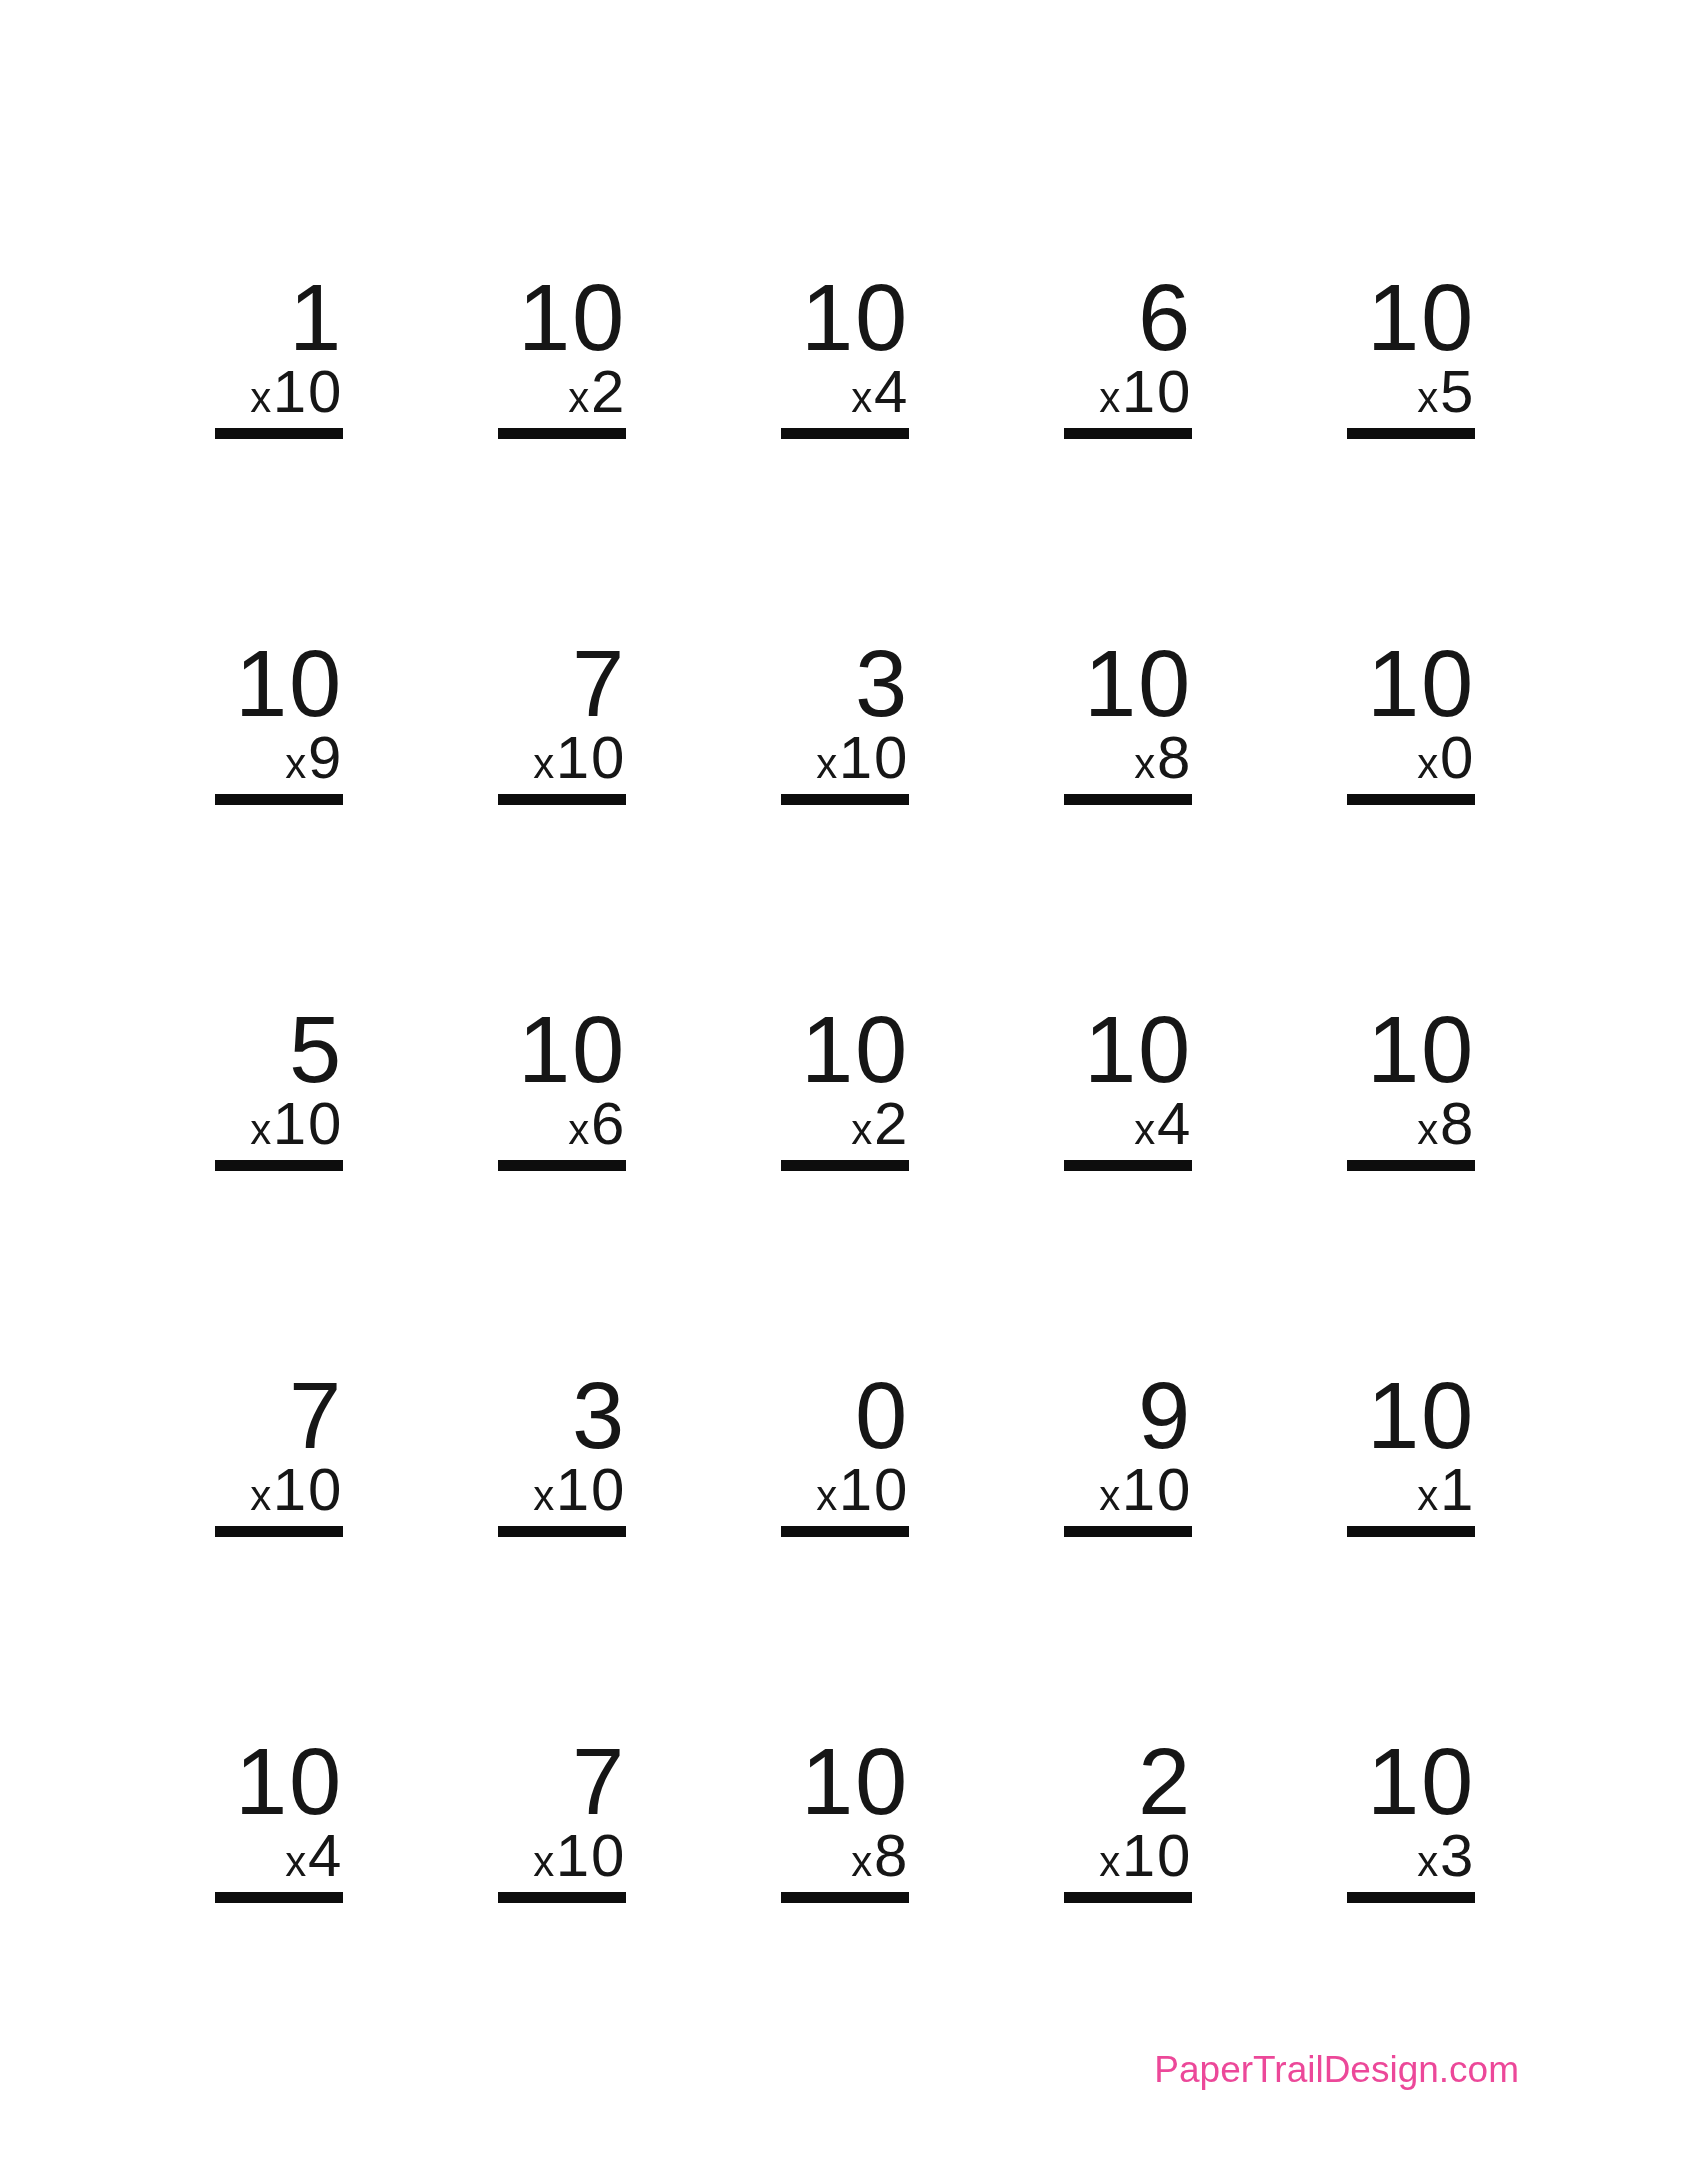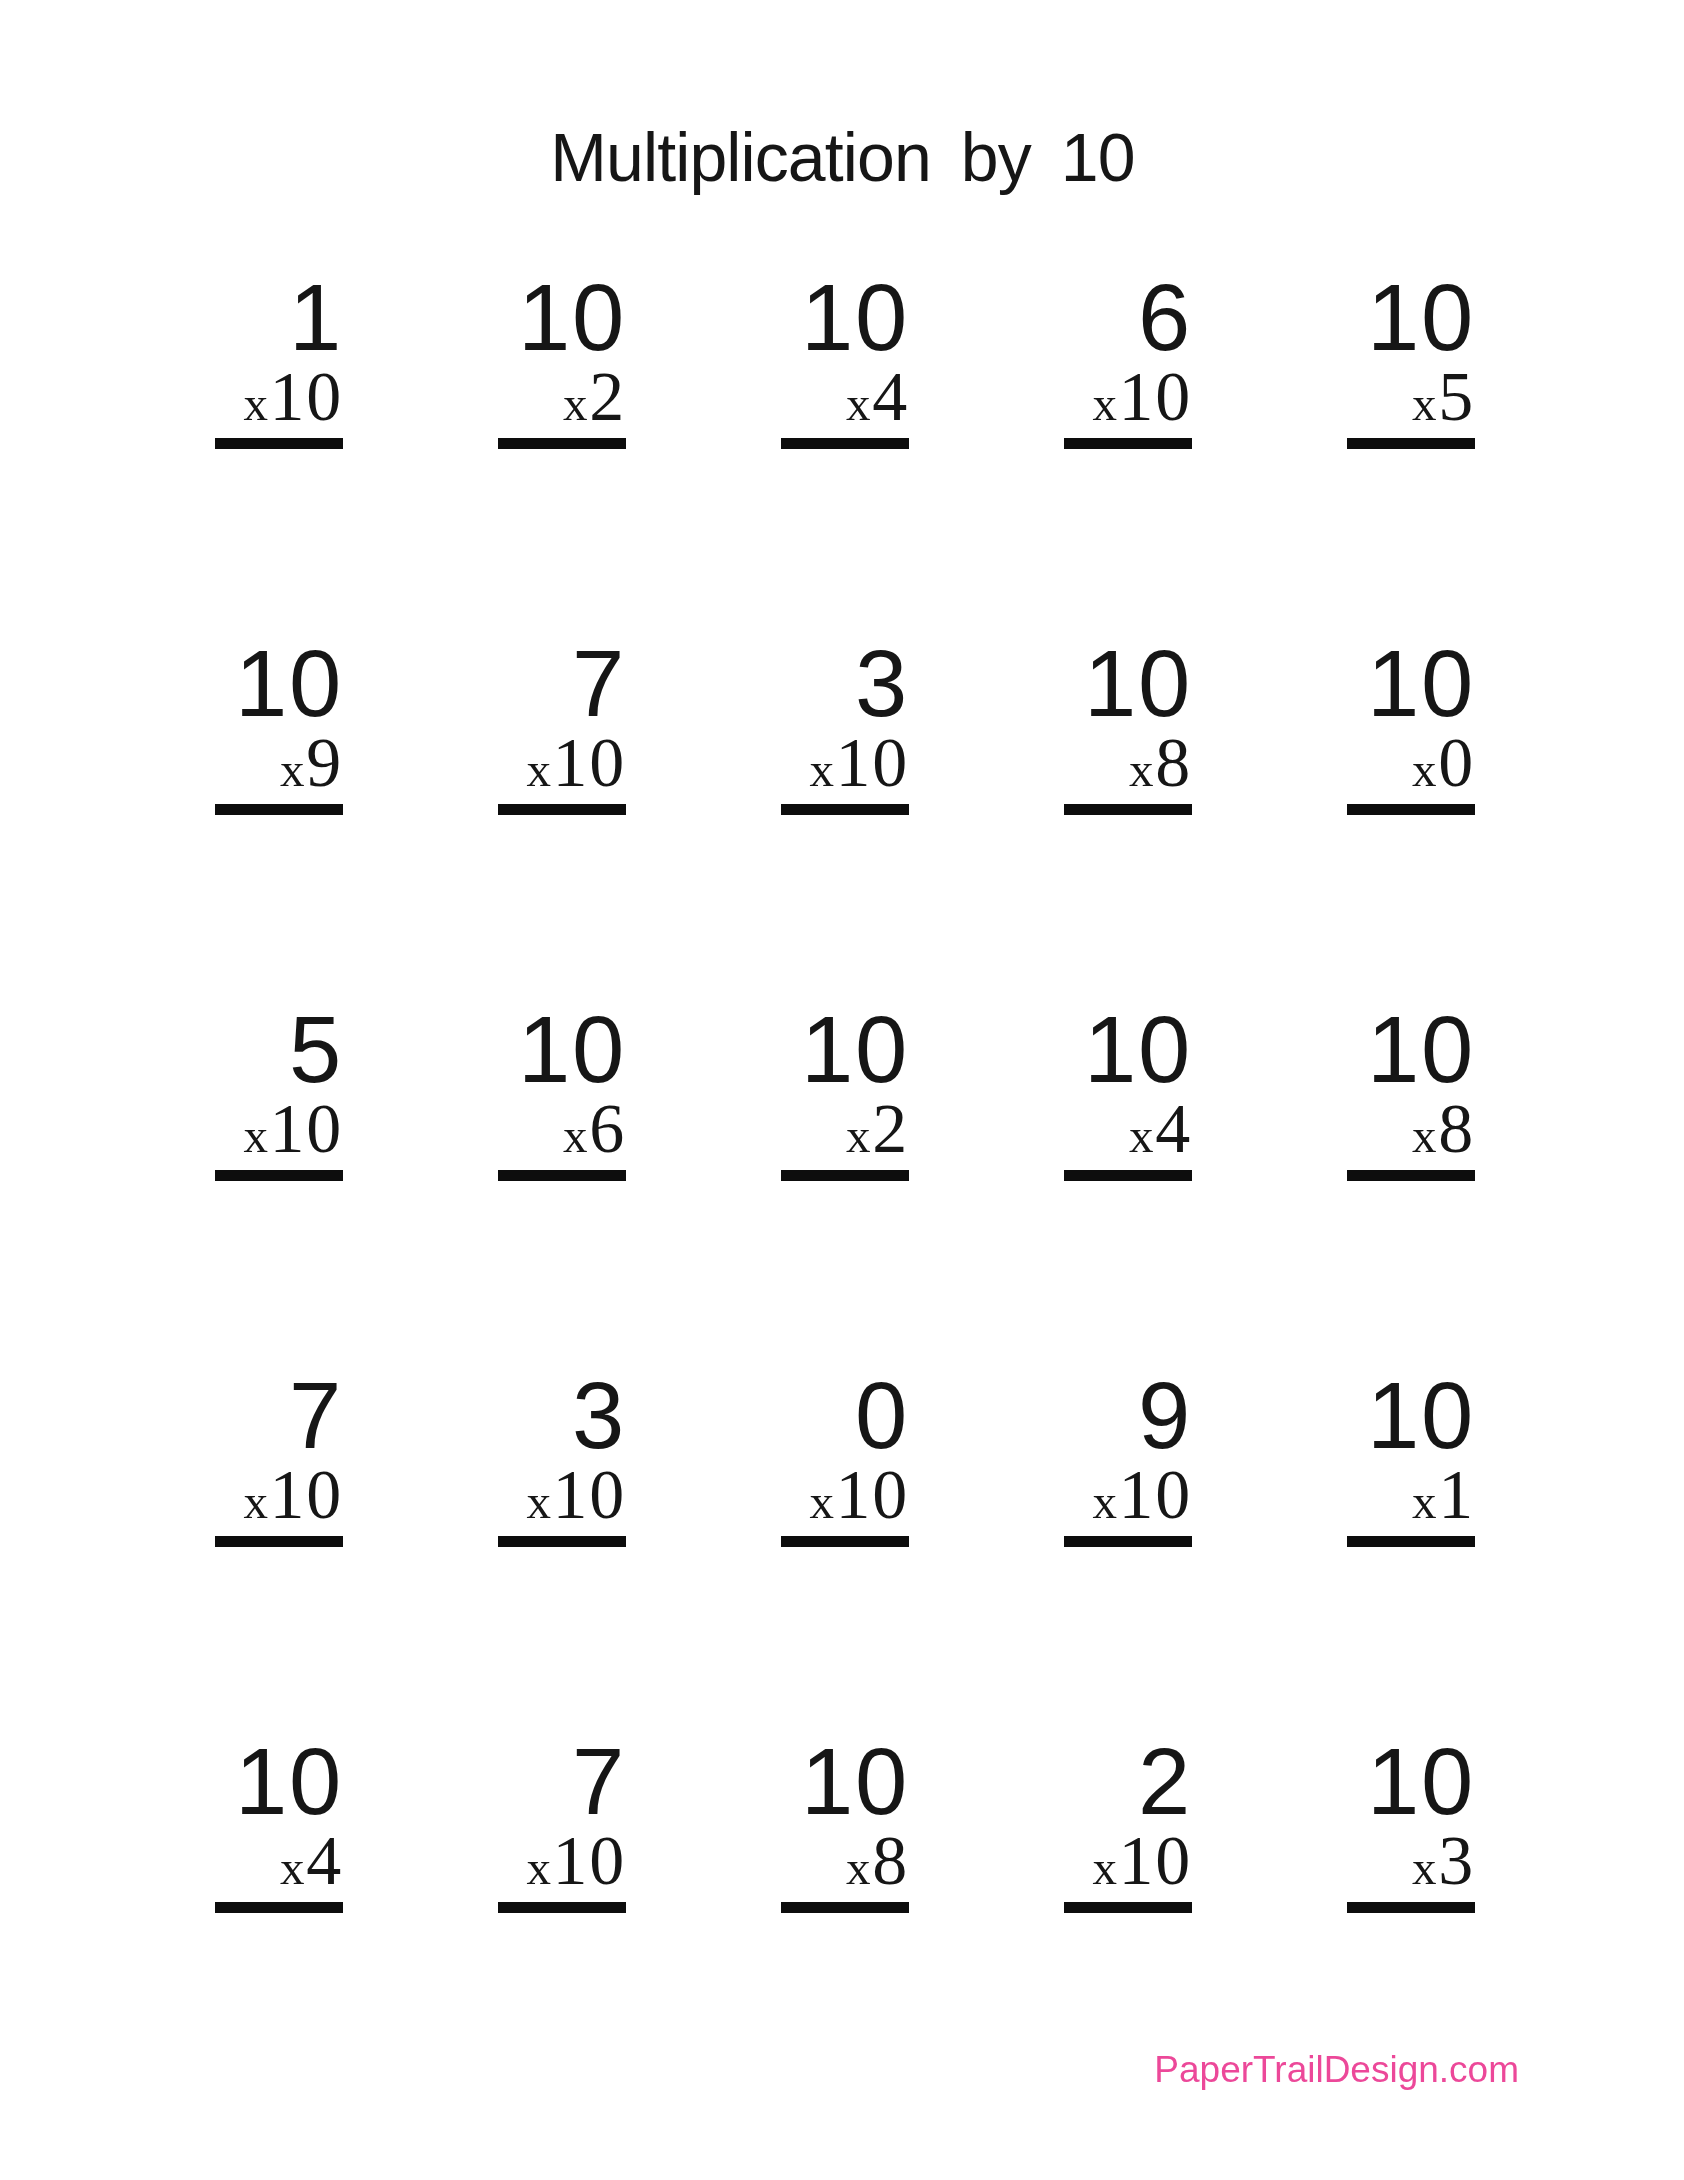--- a/index.html
+++ b/index.html
@@ -43,26 +43,25 @@
     flex-direction: column;
     align-items: flex-end;
     text-align: right;
   }
   .top-operand {
     font-size: 94px;
     line-height: 1.0;
     letter-spacing: 1.7px;
   }
   .bottom-row {
-    font-size: 70px;
+    font-size: 60px;
     line-height: 1.0;
     letter-spacing: 1.7px;
     margin-top: -3.4px;
     white-space: nowrap;
-    font-family: Liberation Serif, serif;
   }
   .multiply-op {
     font-size: 0.70em;
     letter-spacing: 0;
     padding-right: 1.7px;
   }
   .answer-line {
     width: 128px;
     height: 10.2px;
     background: #0d0d0d;
@@ -75,21 +74,20 @@
     font-size: 37px;
     letter-spacing: 0px;
     color: #ec4899;
   }
 </style>
 </head>
 <body>
 
 <div class="page">
 
-  <div class="title">Multiplication by 10</div>
 
   <div class="problems-grid">
 
   <div class="problem">
         <div class="top-operand">1</div>
         <div class="bottom-row">
           <span class="multiply-op">x</span><span>10</span>
         </div>
         <div class="answer-line"></div>
       </div>

